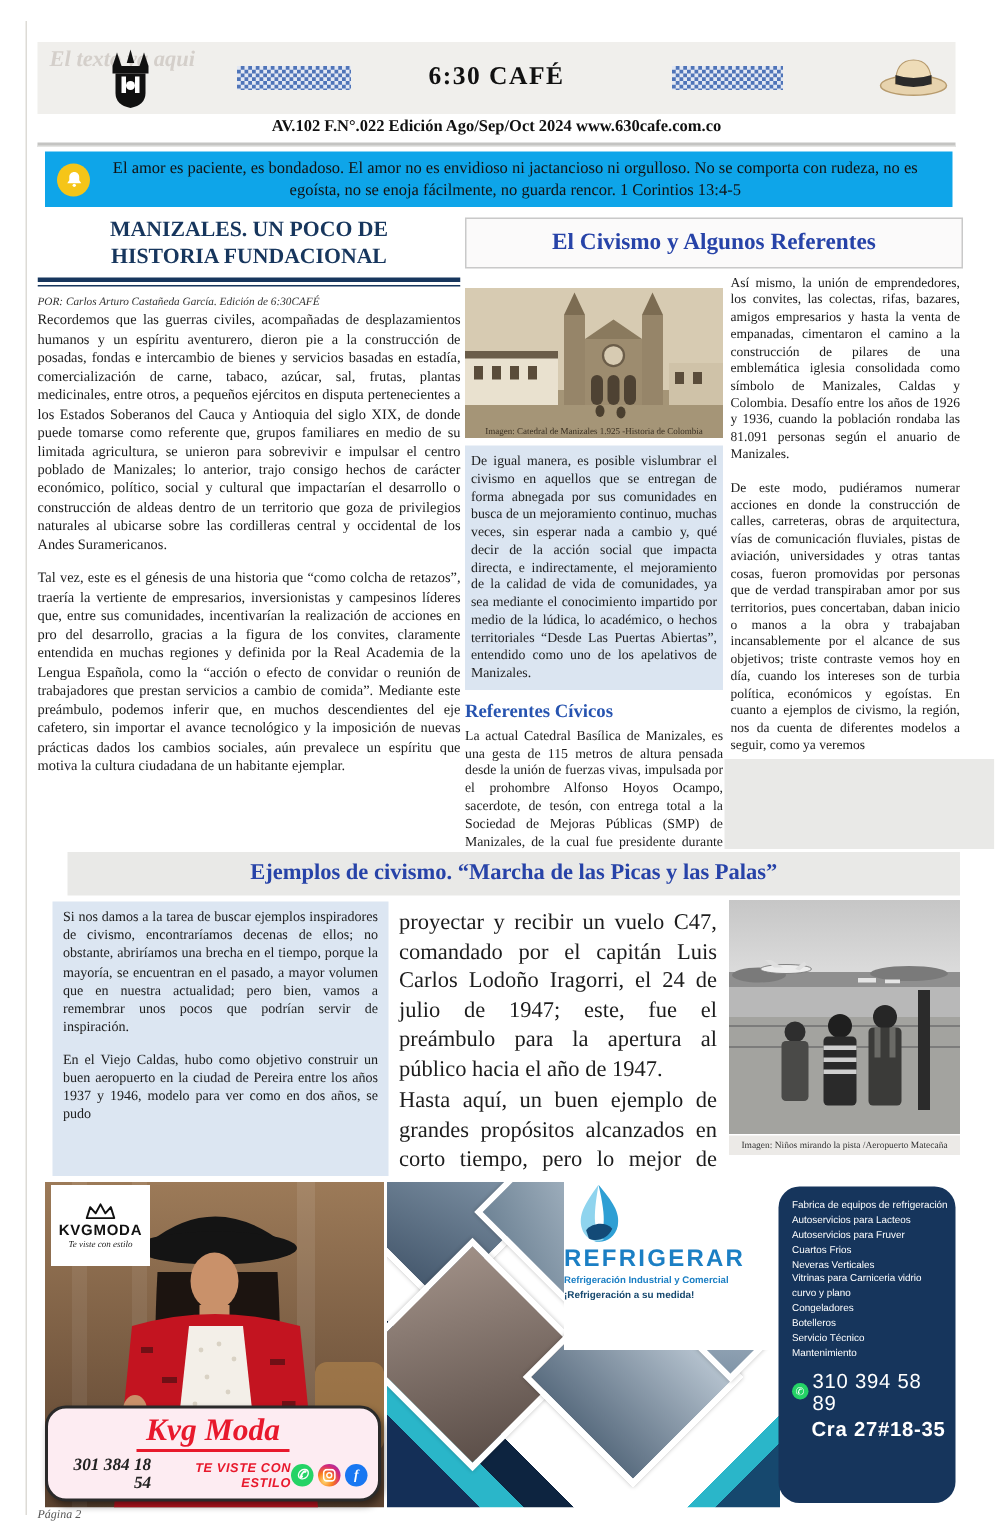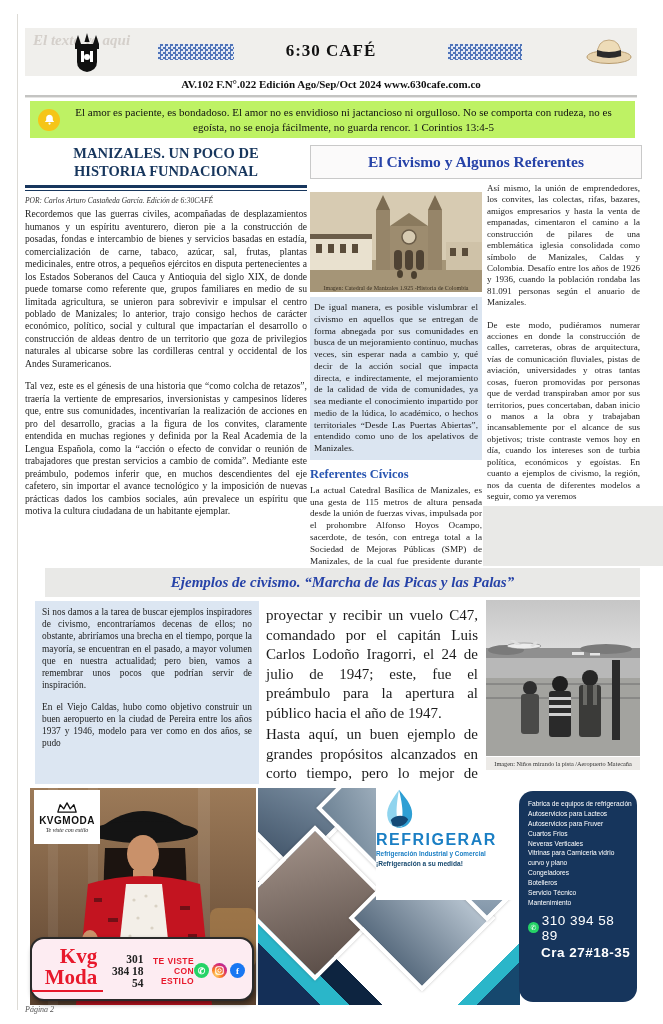--- a/index.html
+++ b/index.html
@@ -14,21 +14,21 @@
   #emblem{left:46px;top:3px;width:32px;height:42px;}
   .checker{top:16px;height:16px;background-image:repeating-conic-gradient(#4f74b8 0% 25%, #e3e8f3 0% 50%);
            background-size:5px 5px;}
   #checker1{left:133px;width:76px;}
   #checker2{left:423px;width:74px;}
   #masthead{left:0;right:0;top:13px;text-align:center;font-size:17px;font-weight:bold;letter-spacing:1px;color:#111;}
   #hat{left:560px;top:6px;width:48px;height:32px;}
   #edition{left:25px;top:78px;width:612px;text-align:center;font-size:11px;font-weight:bold;color:#111;}
   #rule1{left:25px;top:95px;width:612px;height:2px;background:#c4c4c2;border-bottom:1px solid #e5e5e3;}
   
-  #verse{left:30px;top:101px;width:605px;height:37px;background:#bef264;display:flex;align-items:center;}
+  #verse{left:30px;top:101px;width:605px;height:37px;background:#0ea5e9;display:flex;align-items:center;}
   .bell-wrap{flex:0 0 auto;margin-left:8px;width:22px;height:22px;border-radius:50%;background:#f5c518;
              display:flex;align-items:center;justify-content:center;}
   #verse-text{flex:1;text-align:center;font-size:11px;line-height:1.3;padding:0 16px 0 8px;color:#111;}
   
   #left-col{left:25px;top:142px;width:282px;height:443px;overflow:hidden;}
   .la-title{text-align:center;font-size:14.5px;font-weight:bold;color:#17365d;line-height:1.25;padding:2px 14px 0;}
   .la-rule{margin-top:5px;height:2px;border-top:3px solid #17365d;border-bottom:1px solid #17365d;}
   .la-byline{font-size:7.5px;font-style:italic;color:#333;margin:5px 0 3px;}
   .body-par p{font-size:9.6px;line-height:1.3;text-align:justify;margin:0 0 10px;}
   
@@ -39,38 +39,38 @@
   .cath-caption{position:absolute;left:0;right:0;bottom:1px;text-align:center;font-size:6px;color:#3a3022;}
   .mid-panel{margin-top:5px;background:#dbe5f1;padding:5px 4px 1px;}
   .mid-panel p{font-size:9.2px;line-height:1.28;text-align:justify;margin:0 0 4px;}
   .ref-heading{font-size:12.5px;font-weight:bold;color:#2754b0;margin:7px 0 3px;}
   .sub-par p{font-size:9.2px;line-height:1.28;text-align:justify;margin:0 0 6px;}
   #gray-patch{left:483px;top:506px;width:180px;height:60px;background:#e9e9e7;}
   #civ-right{left:487px;top:183px;width:153px;height:388px;overflow:hidden;z-index:1;}
   #civ-right p{font-size:9px;line-height:1.27;text-align:justify;margin:0 0 11px;}
   
   #ej-title{left:45px;top:568px;width:595px;height:29px;background:#e9e9e7;display:flex;align-items:center;
-            justify-content:center;font-size:15px;font-weight:bold;color:#2743a8;font-style:italic;}
+            justify-content:center;font-size:15px;font-weight:bold;color:#2743a8;}
   #ej-left{left:35px;top:601px;width:224px;height:183px;background:#dce6f2;padding:5px 7px;box-sizing:border-box;overflow:hidden;}
   #ej-left p{font-size:9.4px;line-height:1.3;text-align:justify;margin:0 0 9px;}
   #ej-mid{left:264px;top:601px;width:216px;height:183px;padding:5px 2px;box-sizing:border-box;overflow:hidden;}
   #ej-mid p{font-size:15px;line-height:1.3;text-align:justify;margin:0 0 2px;}
   #ej-photo{left:486px;top:600px;width:154px;height:156px;}
   #ej-caption{left:486px;top:757px;width:154px;height:13px;background:#eceae7;font-size:6.3px;color:#333;
               display:flex;align-items:center;justify-content:center;}
   
   #kvg-ad{left:30px;top:788px;width:226px;height:217px;overflow:visible;text-align:right;}
   .kvg-photo{position:absolute;inset:0;}
   .kvg-logo-box{position:absolute;left:4px;top:2px;width:66px;height:54px;background:#fff;
                 display:flex;flex-direction:column;align-items:center;justify-content:center;gap:1px;}
   .kvg-logo-name{font-family:"Liberation Sans",sans-serif;font-size:10px;font-weight:bold;letter-spacing:.5px;color:#111;}
   .kvg-logo-tag{font-style:italic;font-size:6px;color:#222;}
   .kvg-banner{position:absolute;left:0px;right:2px;bottom:4px;height:60px;background:#fdecf2;
               border:2.5px solid #2a2a2a;border-radius:14px;box-shadow:2px 3px 5px rgba(0,0,0,.45);
-              display:flex;flex-direction:row;justify-content:center;}
+              display:flex;flex-direction:column;justify-content:center;font-style:italic;}
   .kvg-name{align-self:center;font-size:21px;font-weight:bold;color:#e8192c;line-height:1;
             border-bottom:2px solid #e8192c;padding:0 6px 2px;}
   .kvg-row{display:flex;align-items:center;justify-content:space-between;padding:3px 7px 0;}
   .kvg-phone{font-size:11.5px;font-weight:bold;color:#222;}
   .kvg-tag{font-family:"Liberation Sans",sans-serif;font-size:8.5px;font-weight:bold;color:#e8192c;letter-spacing:.4px;}
   .socials{display:flex;gap:3px;}
   .soc{width:15px;height:15px;border-radius:50%;display:flex;align-items:center;justify-content:center;
        color:#fff;font-size:9px;font-weight:bold;}
   .soc.wa{background:#25d366;}
   .soc.ig{background:radial-gradient(circle at 30% 75%, #feda75, #fa7e1e 35%, #d62976 65%, #962fbf 90%);}

